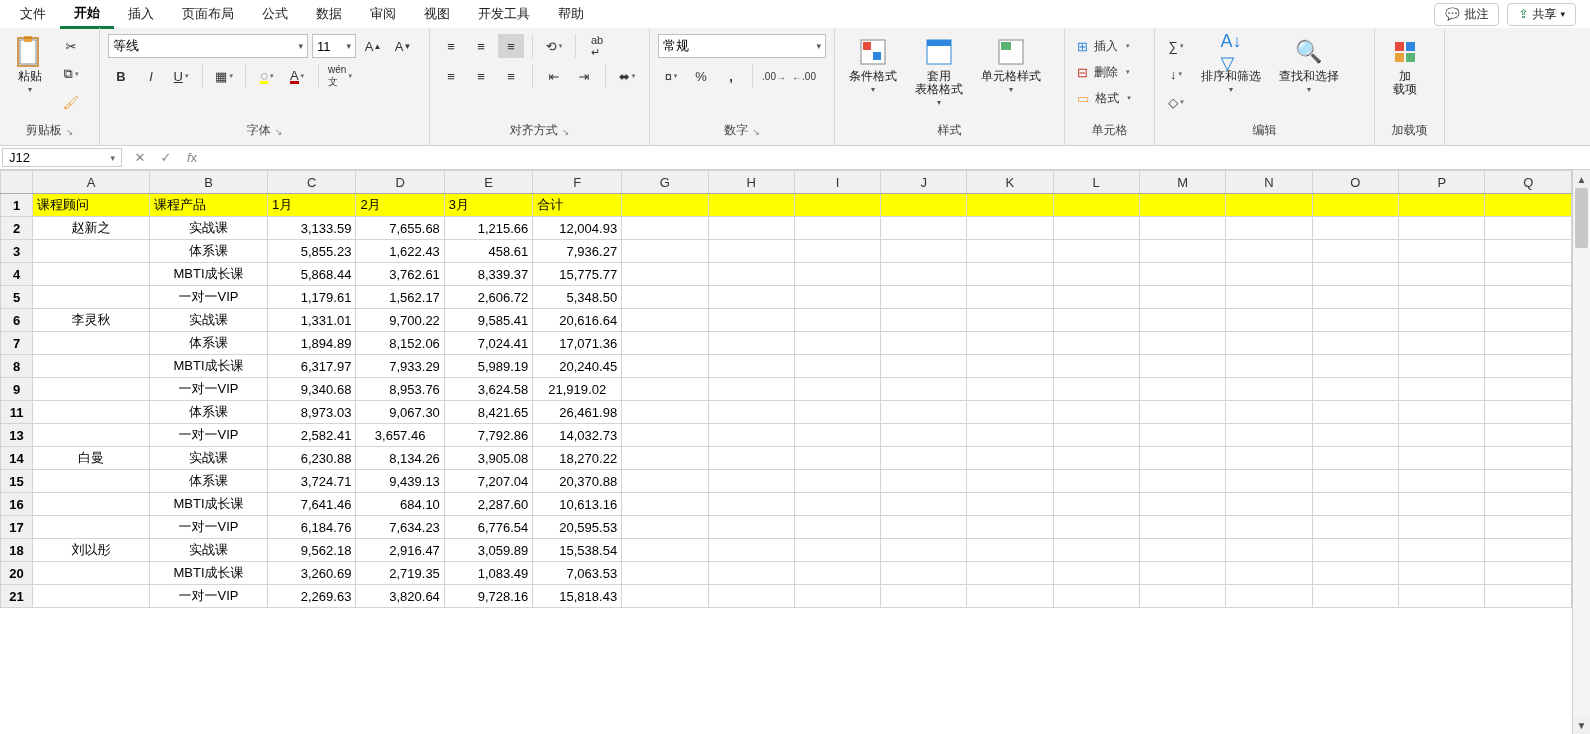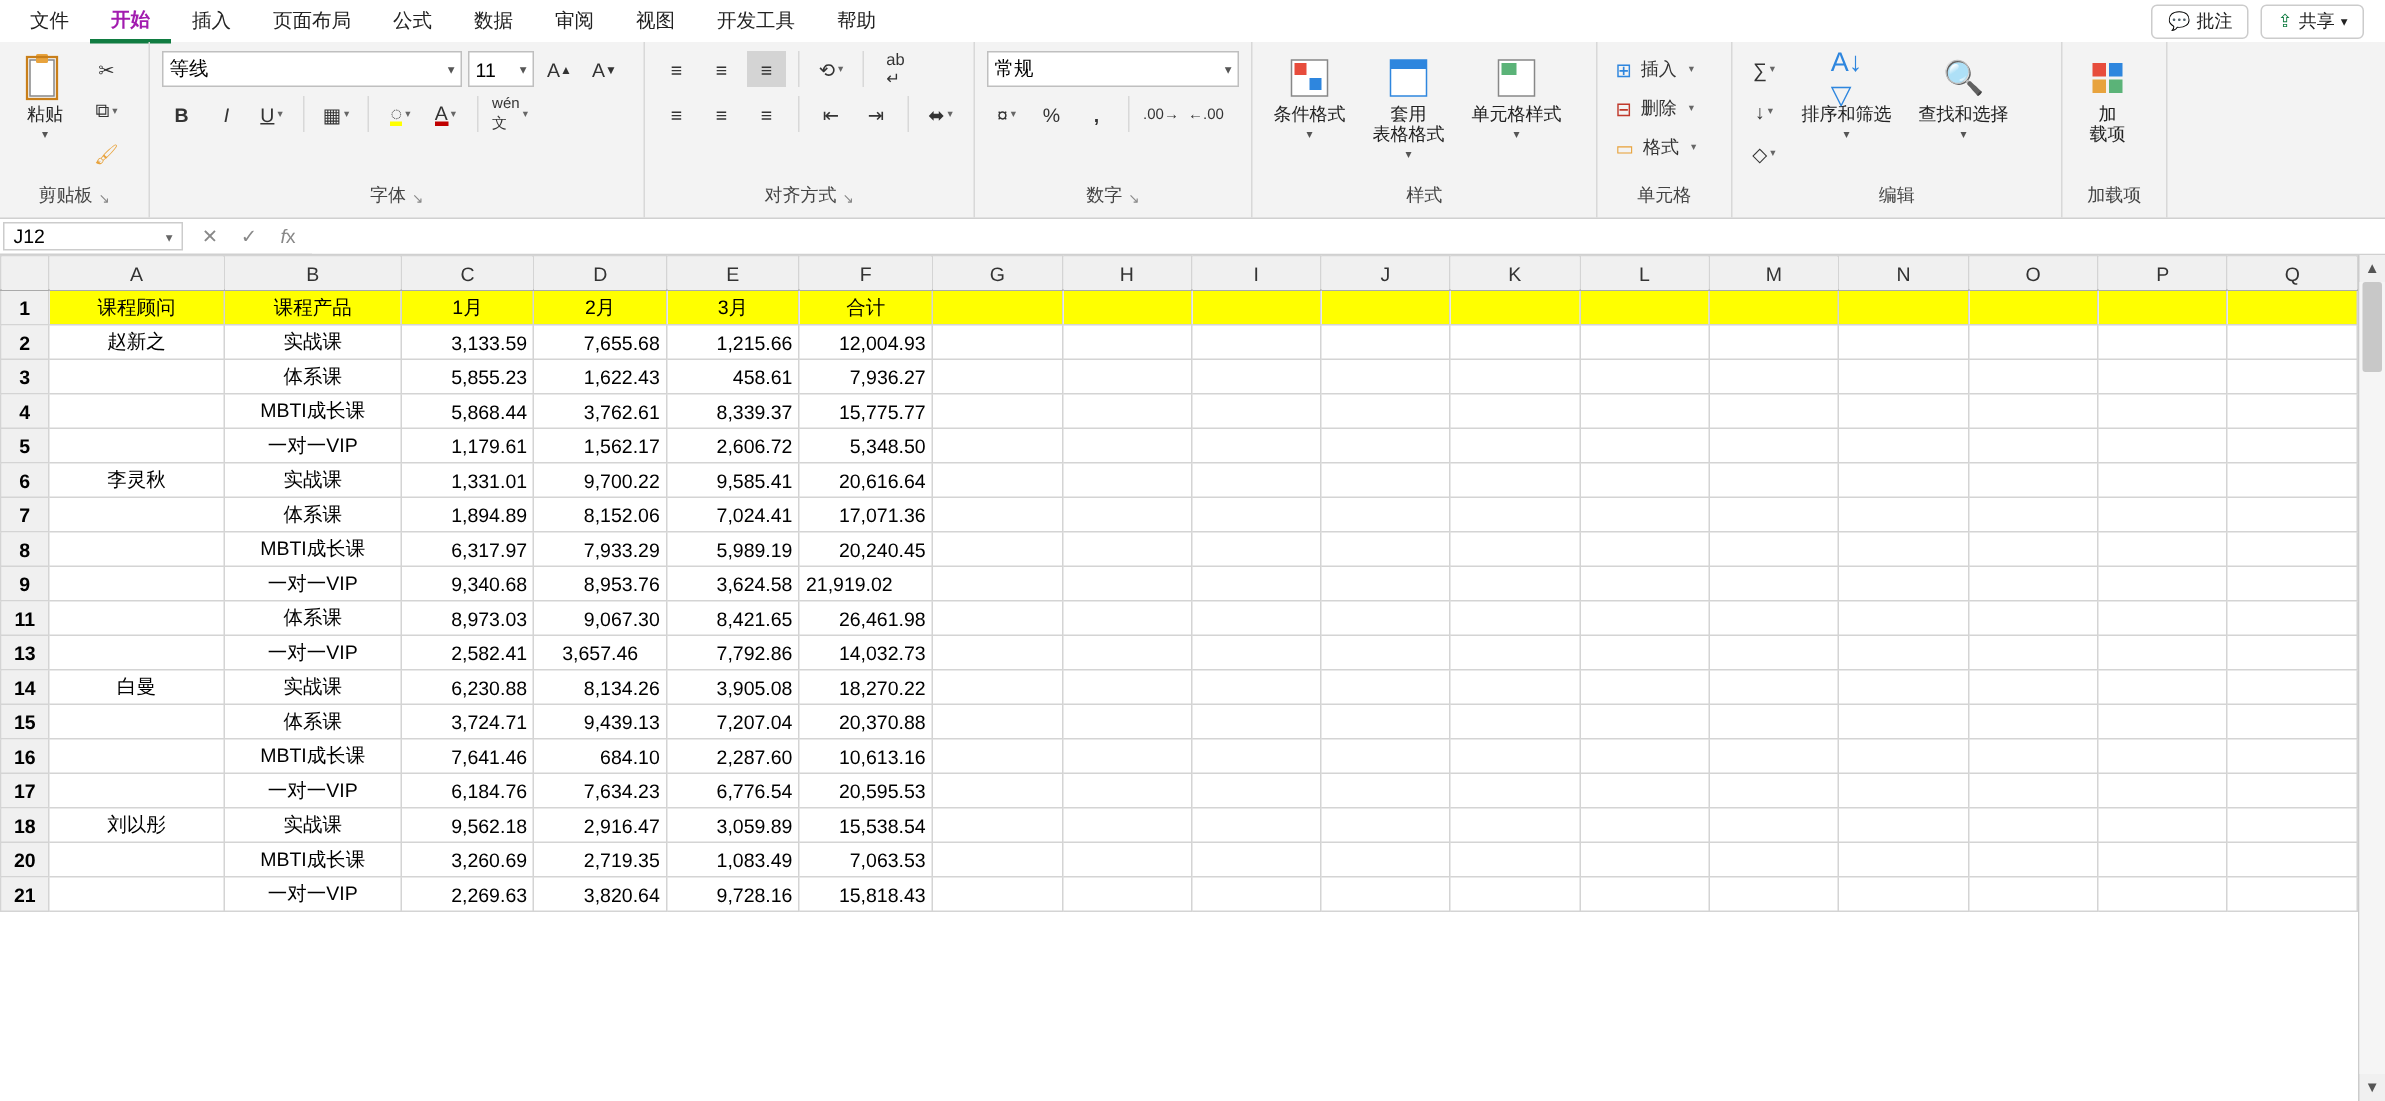--- a/index.html
+++ b/index.html
@@ -1,21 +1,21 @@
 <!DOCTYPE html>
 <html><head>
 <meta charset="utf-8">
 <style>
 * { box-sizing: border-box; margin: 0; padding: 0; font-family: "Microsoft YaHei", Arial, sans-serif; }
 body { background: #fff; width: 1590px; height: 734px; overflow: hidden; user-select: none; }
 
 
 .tab-bar { display: flex; align-items: center; height: 28px; background: #fff; padding: 0 6px; border-bottom: 0; }
 .tab { font-size: 13px; color: #222; padding: 4px 14px; cursor: pointer; }
-.tab.active { color: #a21caf; border-bottom: 3px solid #107c41; font-weight: 600; }
+.tab.active { color: #000000; border-bottom: 3px solid #107c41; font-weight: 600; }
 .tab-right { margin-left: auto; display: flex; gap: 8px; padding-right: 8px; }
 .pill { border: 1px solid #ccc; border-radius: 4px; font-size: 12px; padding: 2px 10px; color: #222; cursor: pointer; display: inline-flex; align-items: center; gap: 4px; }
 
 
 .ribbon { display: flex; background: #f3f3f3; height: 118px; border-bottom: 1px solid #d0d0d0; }
 .group { border-right: 1px solid #d8d8d8; padding: 4px 8px; display: flex; flex-direction: column; justify-content: space-between; }
 .group-body { display: flex; align-items: flex-start; gap: 6px; flex: 1; padding-top: 2px; }
 .group-label { text-align: center; font-size: 12px; color: #444; padding: 2px 0; display: flex; justify-content: center; align-items: center; gap: 4px; }
 .corner::after { content: "↘"; font-size: 9px; color: #888; }
 
@@ -47,21 +47,21 @@
 table.grid { border-collapse: collapse; table-layout: fixed; }
 .grid th, .grid td { border: 1px solid #d4d4d4; font-size: 13px; height: 23px; padding: 0 4px; white-space: nowrap; overflow: hidden; }
 .grid thead th { background: #f0f0f0; color: #333; font-weight: normal; position: sticky; top: 0; border-bottom: 1px solid #aaa; }
 .grid .rowhdr { background: #f0f0f0; text-align: center; width: 32px; min-width: 32px; }
 .grid .corner-cell { background: #f0f0f0; width: 32px; }
 .grid th.colhdr { text-align: center; }
 .data-col-a { width: 120px; text-align: center; }
 .data-col-b { width: 120px; text-align: center; }
 .data-col-num { width: 90px; text-align: right; }
 .data-col-empty { width: 90px; }
-.hdr-row td { background: #ffff00; text-align: center; font-weight: normal; }
+.hdr-row td { background: #ffff00; text-align: left; font-weight: normal; }
 .vscroll { width: 18px; background: #f0f0f0; border-left: 1px solid #ccc; display: flex; flex-direction: column; }
 .vscroll .up, .vscroll .down { height: 18px; display: flex; align-items: center; justify-content: center; font-size: 10px; color: #555; cursor: pointer; }
 .vscroll .track { flex: 1; background: #f5f5f5; position: relative; }
 .vscroll .thumb { position: absolute; top: 0; left: 2px; right: 2px; height: 60px; background: #c8c8c8; border-radius: 2px; }
 
 
 svg { display: block; }
 </style>
 </head>
 <body>
@@ -531,21 +531,21 @@
             <td class="" style=""></td>
             <td class="" style=""></td>
           </tr>
           <tr>
             <th class="rowhdr">9</th>
             <td class="data-col-a" style="text-align:center"></td>
             <td class="data-col-b" style="text-align:center">一对一VIP</td>
             <td class="data-col-num" style="text-align:right">9,340.68</td>
             <td class="data-col-num" style="text-align:right">8,953.76</td>
             <td class="data-col-num" style="text-align:right">3,624.58</td>
-            <td class="data-col-num" style="text-align:left">21,919.02</td>
+            <td class="data-col-num" style="text-align:center">21,919.02</td>
             <td class="" style=""></td>
             <td class="" style=""></td>
             <td class="" style=""></td>
             <td class="" style=""></td>
             <td class="" style=""></td>
             <td class="" style=""></td>
             <td class="" style=""></td>
             <td class="" style=""></td>
             <td class="" style=""></td>
             <td class="" style=""></td>

